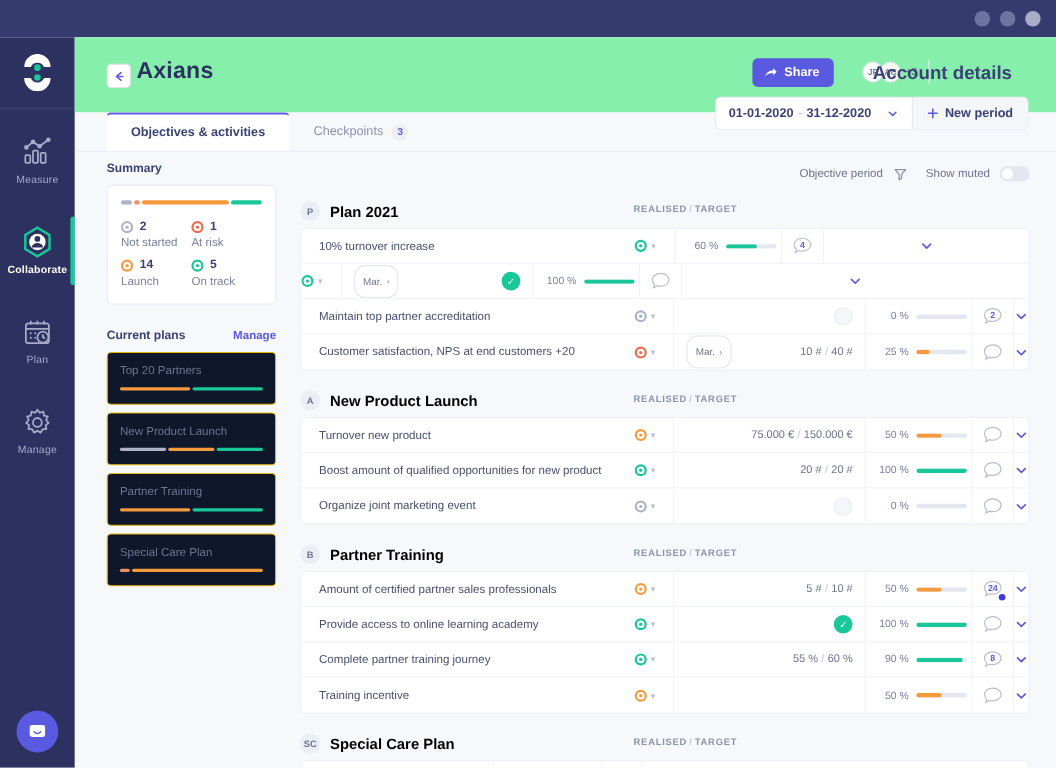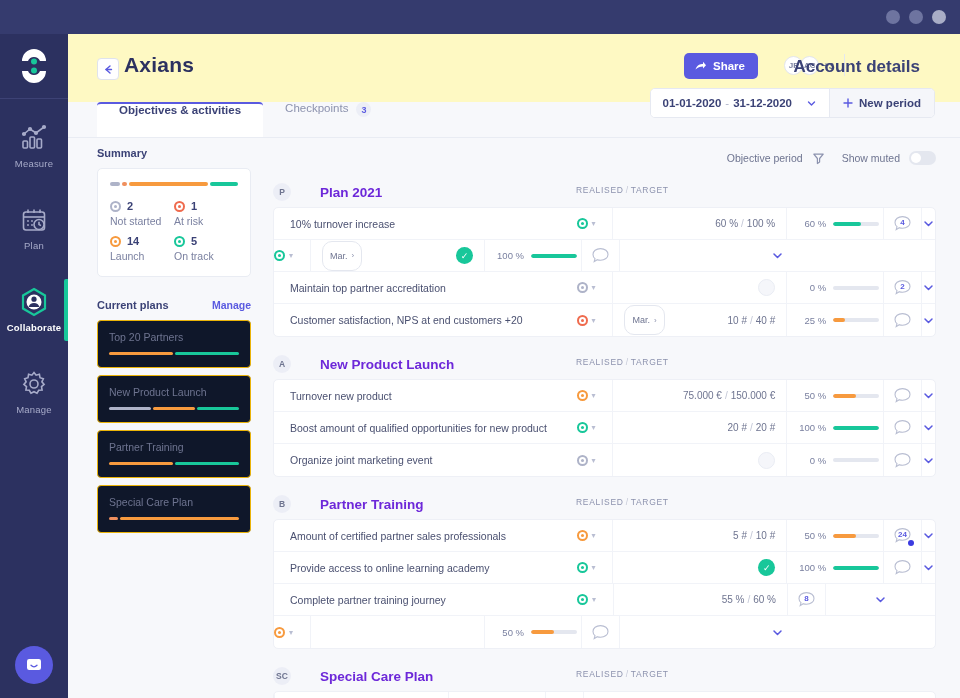--- a/index.html
+++ b/index.html
@@ -49,21 +49,21 @@
     background: #5a5ae0; display: flex; align-items: center; justify-content: center;
     cursor: pointer;
   }
 
   
   .page {
     position: absolute; top: 34px; left: 68px; width: 892px; height: 664px;
     background: #f7f8fb;
   }
   .header {
-    position: relative; height: 68px; background: #fef9c3;
+    position: relative; height: 68px; background: #86efac;
     border-bottom: 0;
   }
   .back-btn {
     position: absolute; left: 29px; top: 24px; width: 22px; height: 22px;
     border: 1px solid #dfe3ec; border-radius: 4px; background: #fff;
     display: flex; align-items: center; justify-content: center;
     color: #5a5ae0; font-size: 12px; cursor: pointer;
   }
   .page-title {
     position: absolute; left: 56px; top: 19px;
@@ -98,21 +98,21 @@
   .period-box .dash { color: #aeb3c8; font-weight: normal; margin: 0 -4px; }
   .new-period {
     height: 28px; padding: 0 13px; display: flex; align-items: center; gap: 6px;
     font-size: 11.5px; color: #3b4276; font-weight: bold; cursor: pointer;
     background: #f5f6fa; border-left: 1px solid #e6e9f1;
   }
 
   
   .tabs { position: absolute; top: 68px; left: 29px; display: flex; align-items: flex-end; }
   .tab {
-    height: 36px; padding: 0 22px; display: flex; align-items: flex-start; gap: 8px;
+    height: 36px; padding: 0 22px; display: flex; align-items: center; gap: 8px;
     font-size: 11.5px; color: #8c92ae; cursor: pointer;
     border-radius: 4px 4px 0 0;
   }
   .tab.active {
     background: #fff; color: #3b4276; font-weight: bold;
     border-top: 2px solid #5a5ae0;
   }
   .tab-badge {
     min-width: 15px; height: 15px; padding: 0 4px; border-radius: 8px;
     background: #eceef6; color: #5a5ae0; font-size: 9px; font-weight: bold;
@@ -170,24 +170,24 @@
     width: 10px; height: 10px; border-radius: 50%; background: #fff;
   }
 
   .group { margin-bottom: 12px; }
   .group-head { position: relative; height: 30px; display: flex; align-items: center; }
   .grp-badge {
     width: 18px; height: 18px; border-radius: 50%; background: #eceef6;
     color: #6e7490; font-size: 8.5px; font-weight: bold;
     display: flex; align-items: center; justify-content: center; margin-right: 9px;
   }
-  .grp-title { font-size: 13.5px; font-weight: bold; color: #6d28d9; margin-left: 20px; }
+  .grp-title { font-size: 13.5px; font-weight: bold; color: #000000; }
   .rt-head {
     position: absolute; left: 303px; top: 8px;
-    font-size: 8.5px; color: #8c92ae; letter-spacing: .7px; font-weight: normal;
+    font-size: 8.5px; color: #8c92ae; letter-spacing: .7px; font-weight: bold;
   }
   .rt-head .sl { color: #c3c7d6; margin: 0 2px; }
 
   .rows { background: #fff; border: 1px solid #eef0f6; border-radius: 5px; overflow: hidden; }
   .row {
     display: flex; align-items: center; height: 32px;
     border-bottom: 1px solid #f1f3f8;
   }
   .row:last-child { border-bottom: none; }
   .c-name {
@@ -272,47 +272,47 @@
         <polyline points="5,11 11,6 17,10 25,4"></polyline>
         <circle cx="5" cy="11" r="1.3" fill="#a7abc9"></circle>
           <circle cx="11" cy="6" r="1.3" fill="#a7abc9"></circle>
         <circle cx="17" cy="10" r="1.3" fill="#a7abc9"></circle>
           <circle cx="25" cy="4" r="1.3" fill="#a7abc9"></circle>
         <rect x="4" y="18" width="4.5" height="7" rx="1"></rect>
         <rect x="11" y="14" width="4.5" height="11" rx="1"></rect>
         <rect x="18" y="16" width="4.5" height="9" rx="1"></rect>
       </svg>
       <span class="lbl">Measure</span>
+    </div>
+
+    <div class="rail-item active">
+      <svg class="rail-icon" viewBox="0 0 30 30">
+        <path d="M15 2 L26 8.5 V21.5 L15 28 L4 21.5 V8.5 Z" fill="none" stroke="#18c79a" stroke-width="2.2"></path>
+        <circle cx="15" cy="15" r="7.5" fill="#ffffff"></circle>
+        <circle cx="15" cy="12.2" r="2.6" fill="#2c3160"></circle>
+        <path d="M9.6 20 A5.6 5.6 0 0 1 20.4 20 Z" fill="#2c3160"></path>
+      </svg>
+      <span class="lbl">Collaborate</span>
     </div>
 
     <div class="rail-item">
       <svg class="rail-icon" viewBox="0 0 30 30" fill="none" stroke="#a7abc9" stroke-width="1.6">
         <rect x="4.5" y="7" width="21" height="18" rx="2.5"></rect>
         <line x1="4.5" y1="12" x2="25.5" y2="12"></line>
         <line x1="9" y1="4.5" x2="9" y2="8"></line>
           <line x1="15" y1="4.5" x2="15" y2="8"></line>
           <line x1="21" y1="4.5" x2="21" y2="8"></line>
         <circle cx="9" cy="16" r=".9" fill="#a7abc9" stroke="none"></circle>
           <circle cx="13" cy="16" r=".9" fill="#a7abc9" stroke="none"></circle>
         <circle cx="9" cy="20" r=".9" fill="#a7abc9" stroke="none"></circle>
           <circle cx="13" cy="20" r=".9" fill="#a7abc9" stroke="none"></circle>
         <circle cx="20" cy="19.5" r="5" fill="#2c3160"></circle>
         <polyline points="20,16.8 20,19.5 22,20.6"></polyline>
       </svg>
       <span class="lbl">Plan</span>
-    </div>
-
-    <div class="rail-item active">
-      <svg class="rail-icon" viewBox="0 0 30 30">
-        <path d="M15 2 L26 8.5 V21.5 L15 28 L4 21.5 V8.5 Z" fill="none" stroke="#18c79a" stroke-width="2.2"></path>
-        <circle cx="15" cy="15" r="7.5" fill="#ffffff"></circle>
-        <circle cx="15" cy="12.2" r="2.6" fill="#2c3160"></circle>
-        <path d="M9.6 20 A5.6 5.6 0 0 1 20.4 20 Z" fill="#2c3160"></path>
-      </svg>
-      <span class="lbl">Collaborate</span>
     </div>
 
     <div class="rail-item">
       <svg class="rail-icon" viewBox="0 0 30 30" fill="none" stroke="#a7abc9" stroke-width="1.6">
         <circle cx="15" cy="15" r="4"></circle>
         <path d="M15 3.6 l2.1 2.6 3.3-.9 .6 3.4 3.3 1 -1.4 3.1 2.2 2.6 -2.6 2.2 .6 3.4 -3.4 .3 -1.7 3 -3-1.6 -3 1.6 -1.7-3 -3.4-.3 .6-3.4 -2.6-2.2 2.2-2.6 -1.4-3.1 3.3-1 .6-3.4 3.3 .9 Z"></path>
       </svg>
       <span class="lbl">Manage</span>
     </div>
 
@@ -474,23 +474,20 @@
               <span class="grp-title">Plan 2021</span>
               <span class="rt-head"><span>REALISED</span><span class="sl">/</span><span>TARGET</span></span>
             </div>
             <div class="rows">
               <div class="row">
                 <div class="c-name">10% turnover increase</div>
                 <div class="c-status">
                   <span class="ring green"></span>
                   <span class="chev-sm">▾</span>
                 </div>
-                <div class="c-values">
-                  <span class="vals"><span>60 %</span><span class="sl">/</span><span>100 %</span></span>
-                </div>
                 <div class="c-prog">
                   <span class="pct">60 %</span>
                   <span class="bar">
                     <i style="width: 60%; background: rgb(24, 199, 154);"></i>
                   </span>
                 </div>
                 <div class="c-comment">
                   <span class="bubble"><svg width="19" height="19" viewBox="0 0 19 19">
                       <path d="M9.5 2.6 C13.9 2.6 17 5.2 17 8.4 C17 11.6 13.9 14.2 9.5 14.2 C8.3 14.2 7.2 14 6.3 13.7 L3.2 15.6 L4 12.6 C2.7 11.5 2 10 2 8.4 C2 5.2 5.1 2.6 9.5 2.6 Z" fill="none" stroke="#b9bed2" stroke-width="1.1"></path>
                     </svg><span class="cnt">4</span></span>
@@ -736,32 +733,39 @@
               </div>
               <div class="row">
                 <div class="c-name">Complete partner training journey</div>
                 <div class="c-status">
                   <span class="ring green"></span>
                   <span class="chev-sm">▾</span>
                 </div>
                 <div class="c-values">
                   <span class="vals"><span>55 %</span><span class="sl">/</span><span>60 %</span></span>
                 </div>
+                <div class="c-prog">
+                  <span class="pct">90 %</span>
+                  <span class="bar">
+                    <i style="width: 90%; background: rgb(24, 199, 154);"></i>
+                  </span>
+                </div>
                 <div class="c-comment">
                   <span class="bubble"><svg width="19" height="19" viewBox="0 0 19 19">
                       <path d="M9.5 2.6 C13.9 2.6 17 5.2 17 8.4 C17 11.6 13.9 14.2 9.5 14.2 C8.3 14.2 7.2 14 6.3 13.7 L3.2 15.6 L4 12.6 C2.7 11.5 2 10 2 8.4 C2 5.2 5.1 2.6 9.5 2.6 Z" fill="none" stroke="#b9bed2" stroke-width="1.1"></path>
                     </svg><span class="cnt">8</span></span>
                 </div>
                 <div class="c-chev">
                   <svg width="13" height="13" viewBox="0 0 13 13">
                     <path d="M3 5 L6.5 8.5 L10 5" stroke="#5a5ae0" stroke-width="1.5" fill="none" stroke-linecap="round" stroke-linejoin="round"></path>
                   </svg>
                 </div>
               </div>
               <div class="row">
+                <div class="c-name">Training incentive</div>
                 <div class="c-status">
                   <span class="ring orange"></span>
                   <span class="chev-sm">▾</span>
                 </div>
                 <div class="c-values"></div>
                 <div class="c-prog">
                   <span class="pct">50 %</span>
                   <span class="bar">
                     <i style="width: 50%; background: rgb(247, 154, 62);"></i>
                   </span>

